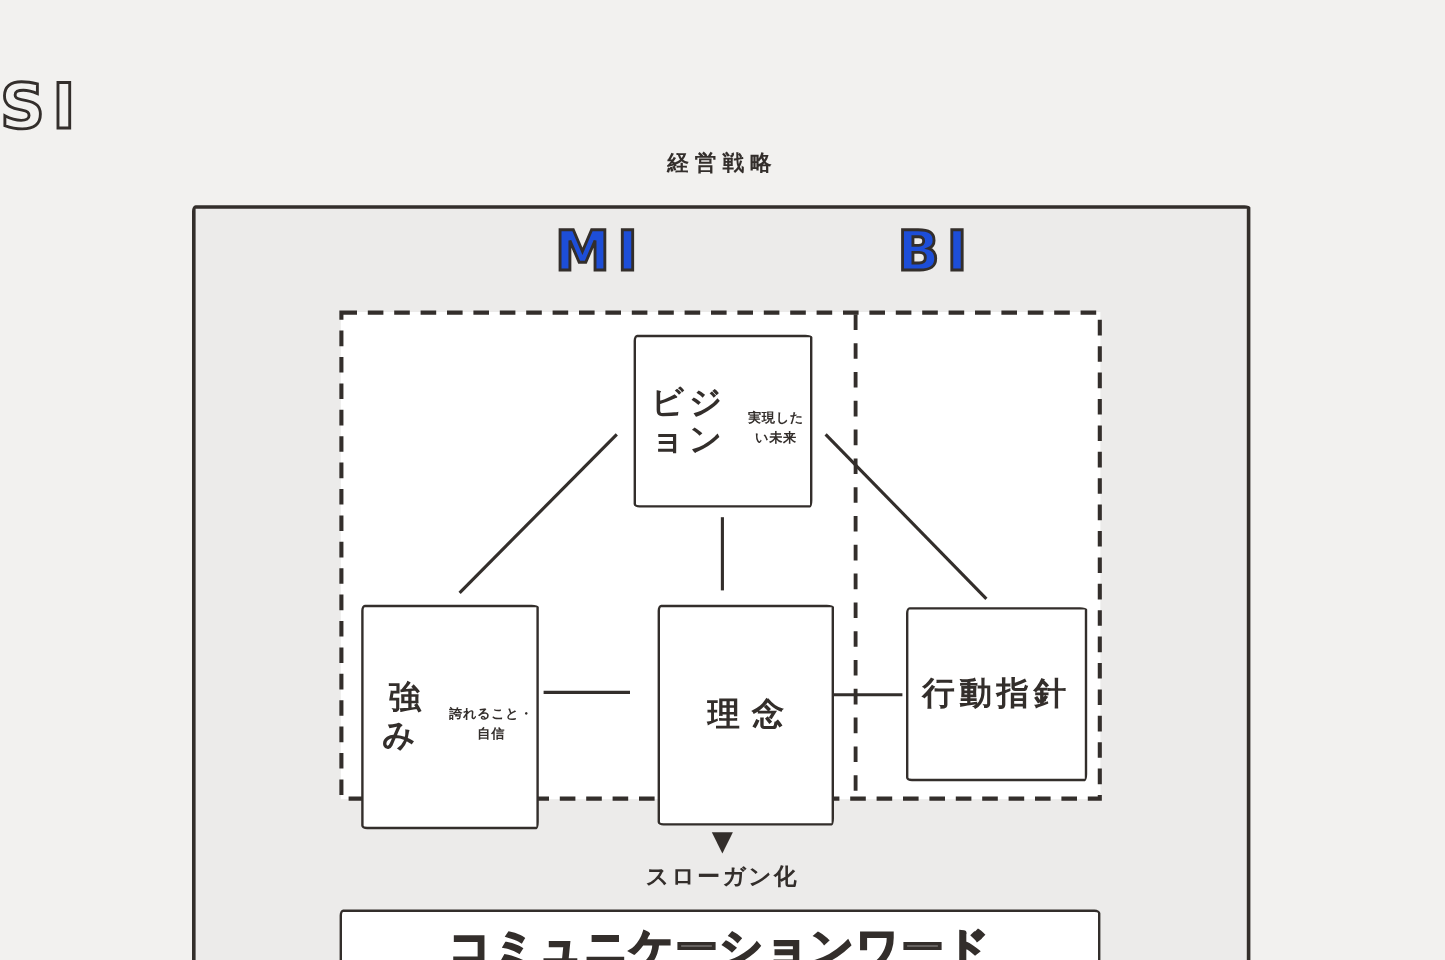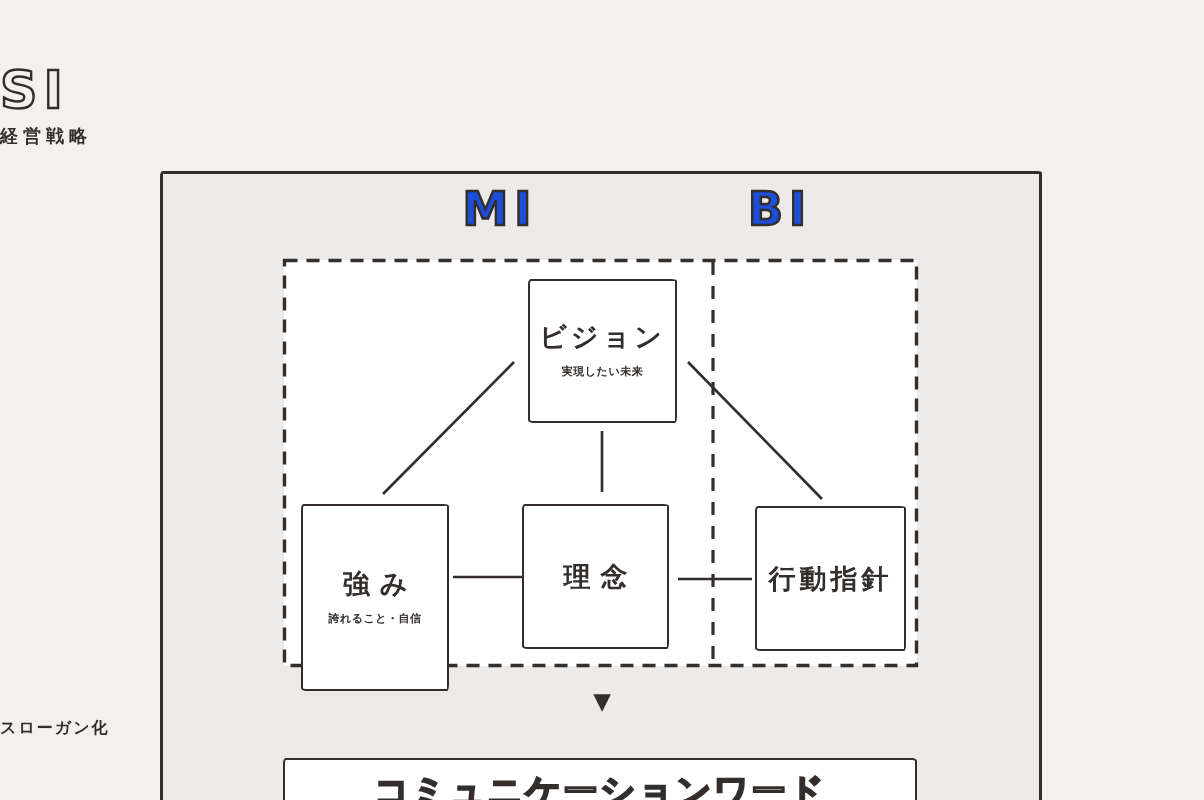--- a/index.html
+++ b/index.html
@@ -22,21 +22,21 @@
   .on-frame{color:#1d4ed8;}
   .on-white{color:#ffffff;}
 
   
   .si-title{
     position:absolute;top:64px;left:0;width:100%;
     text-align:left;font-size:52px;
   }
   .si-subtitle{
     position:absolute;top:124px;left:0;width:100%;
-    font-size:18px;letter-spacing:5px;font-weight:bold;
+    text-align:center;font-size:18px;letter-spacing:5px;font-weight:bold;
   }
 
   
   .outer-frame{
     position:absolute;left:160px;top:171px;width:876px;height:700px;
     background:#ecebea;
     border:3px solid #332e2b;
     border-radius:3px 5px 2px 6px / 5px 2px 6px 3px;
   }
   .mi-label{position:absolute;left:430px;top:186px;width:140px;text-align:center;font-size:46px;}
@@ -47,44 +47,44 @@
     position:absolute;left:284px;top:260px;width:633px;height:406px;
     background:#ffffff;
   }
 
   
   .hand-box{
     position:absolute;
     background:#ffffff;
     border:2.6px solid #332e2b;
     border-radius:3px 6px 2px 5px / 5px 2px 6px 3px;
-    display:flex;flex-direction:column;align-items:center;justify-content:center;
+    display:flex;align-items:center;justify-content:center;
     text-align:center;
     box-sizing:border-box;
   }
   .box-title{font-size:27px;font-weight:bold;letter-spacing:4px;line-height:1.15;}
   .box-title.wide{letter-spacing:10px;text-indent:10px;}
   .box-sub{font-size:11px;font-weight:bold;margin-top:12px;line-height:1.5;letter-spacing:0.5px;}
 
   .vision-box{left:528px;top:279px;width:149px;height:144px;}
   .strength-box{left:301px;top:504px;width:148px;height:187px;}
-  .philosophy-box{left:522px;top:504px;width:147px;height:145px;}
+  .philosophy-box{left:548px;top:504px;width:147px;height:184px;}
   .guidelines-box{left:755px;top:506px;width:151px;height:145px;padding:4px 4px;}
 
   
   .lines-svg{position:absolute;left:0;top:0;width:1204px;height:800px;pointer-events:none;}
 
   
   .flow-arrow{
     position:absolute;top:690px;left:0;width:100%;
     text-align:center;font-size:23px;line-height:1;color:#332e2b;
   }
   .flow-label{
     position:absolute;top:718px;left:0;width:100%;
-    text-align:left;font-size:16px;font-weight:bold;letter-spacing:2px;
+    text-align:center;font-size:19px;font-weight:bold;letter-spacing:2px;
   }
 
   
   .output-box{
     position:absolute;left:283px;top:758px;width:634px;height:90px;
     background:#ffffff;
     border:2.6px solid #332e2b;
     border-radius:3px 5px 0 0 / 5px 3px 0 0;
     text-align:center;
     box-sizing:border-box;

